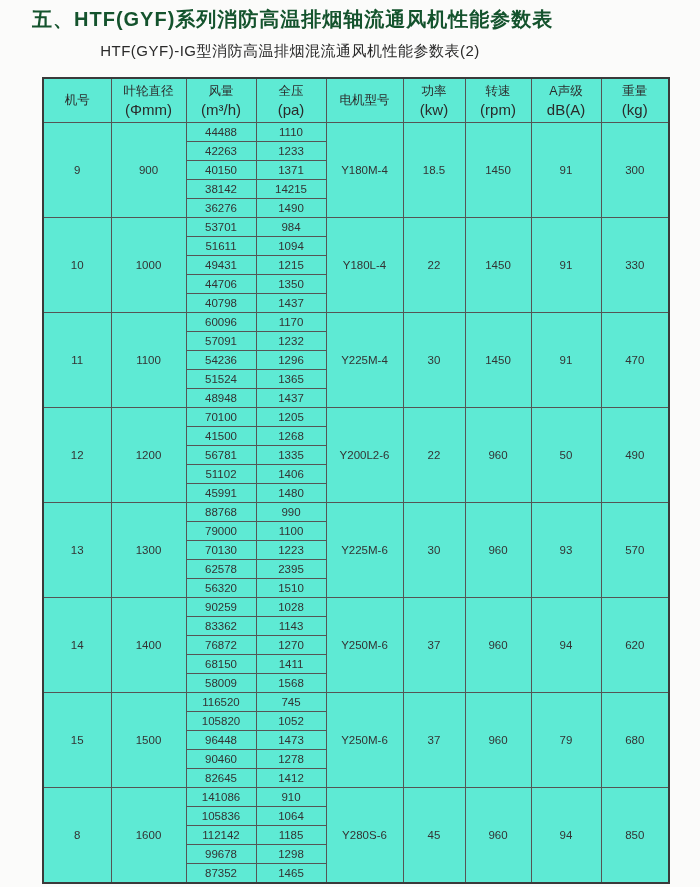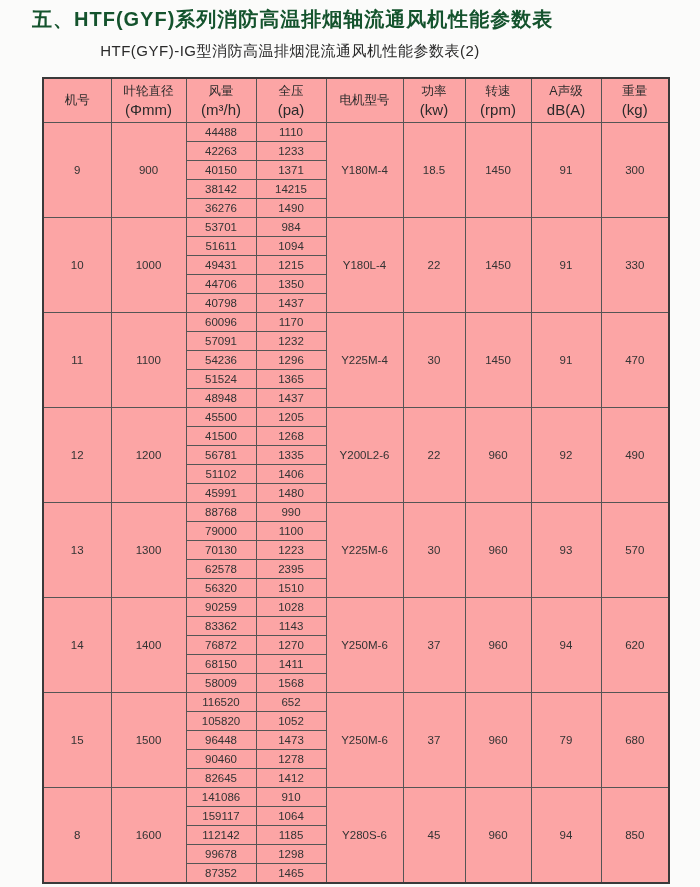--- a/index.html
+++ b/index.html
@@ -14,21 +14,21 @@
     font-size:20px;font-weight:bold;letter-spacing:1px;color:#14532d;
   }
   .table-subtitle{
     position:absolute;left:0;top:42px;width:580px;
     text-align:center;font-size:15px;letter-spacing:0.5px;color:#2a2a2a;
   }
   table.spec{
     position:absolute;left:42px;top:77px;width:626px;
     border-collapse:collapse;table-layout:fixed;
     border:2px solid #3a3a3a;
-    background:#fca5a5;
+    background:#5eead4;
   }
   th,td{
     border:1px solid #555;
     text-align:center;vertical-align:middle;
     padding:0;overflow:hidden;white-space:nowrap;
   }
   th{
     height:43px;font-weight:normal;font-size:12.5px;color:#2b2b2b;
   }
   th .sub{display:block;font-size:15px;margin-top:1px;}
@@ -148,26 +148,26 @@
         <td>1365</td>
       </tr>
     <tr>
         <td>48948</td>
         <td>1437</td>
       </tr>
 
     <tr>
       <td rowspan="5">12</td>
       <td rowspan="5">1200</td>
-      <td>45500</td>
+      <td>70100</td>
       <td>1205</td>
       <td rowspan="5">Y200L2-6</td>
       <td rowspan="5">22</td>
       <td rowspan="5">960</td>
-      <td rowspan="5">92</td>
+      <td rowspan="5">50</td>
       <td rowspan="5">490</td>
     </tr>
     <tr>
         <td>41500</td>
         <td>1268</td>
       </tr>
     <tr>
         <td>56781</td>
         <td>1335</td>
       </tr>
@@ -233,21 +233,21 @@
       </tr>
     <tr>
         <td>58009</td>
         <td>1568</td>
       </tr>
 
     <tr>
       <td rowspan="5">15</td>
       <td rowspan="5">1500</td>
       <td>116520</td>
-      <td>652</td>
+      <td>745</td>
       <td rowspan="5">Y250M-6</td>
       <td rowspan="5">37</td>
       <td rowspan="5">960</td>
       <td rowspan="5">79</td>
       <td rowspan="5">680</td>
     </tr>
     <tr>
         <td>105820</td>
         <td>1052</td>
       </tr>
@@ -269,21 +269,21 @@
       <td rowspan="5">1600</td>
       <td>141086</td>
       <td>910</td>
       <td rowspan="5">Y280S-6</td>
       <td rowspan="5">45</td>
       <td rowspan="5">960</td>
       <td rowspan="5">94</td>
       <td rowspan="5">850</td>
     </tr>
     <tr>
-        <td>159117</td>
+        <td>105836</td>
         <td>1064</td>
       </tr>
     <tr>
         <td>112142</td>
         <td>1185</td>
       </tr>
     <tr>
         <td>99678</td>
         <td>1298</td>
       </tr>

